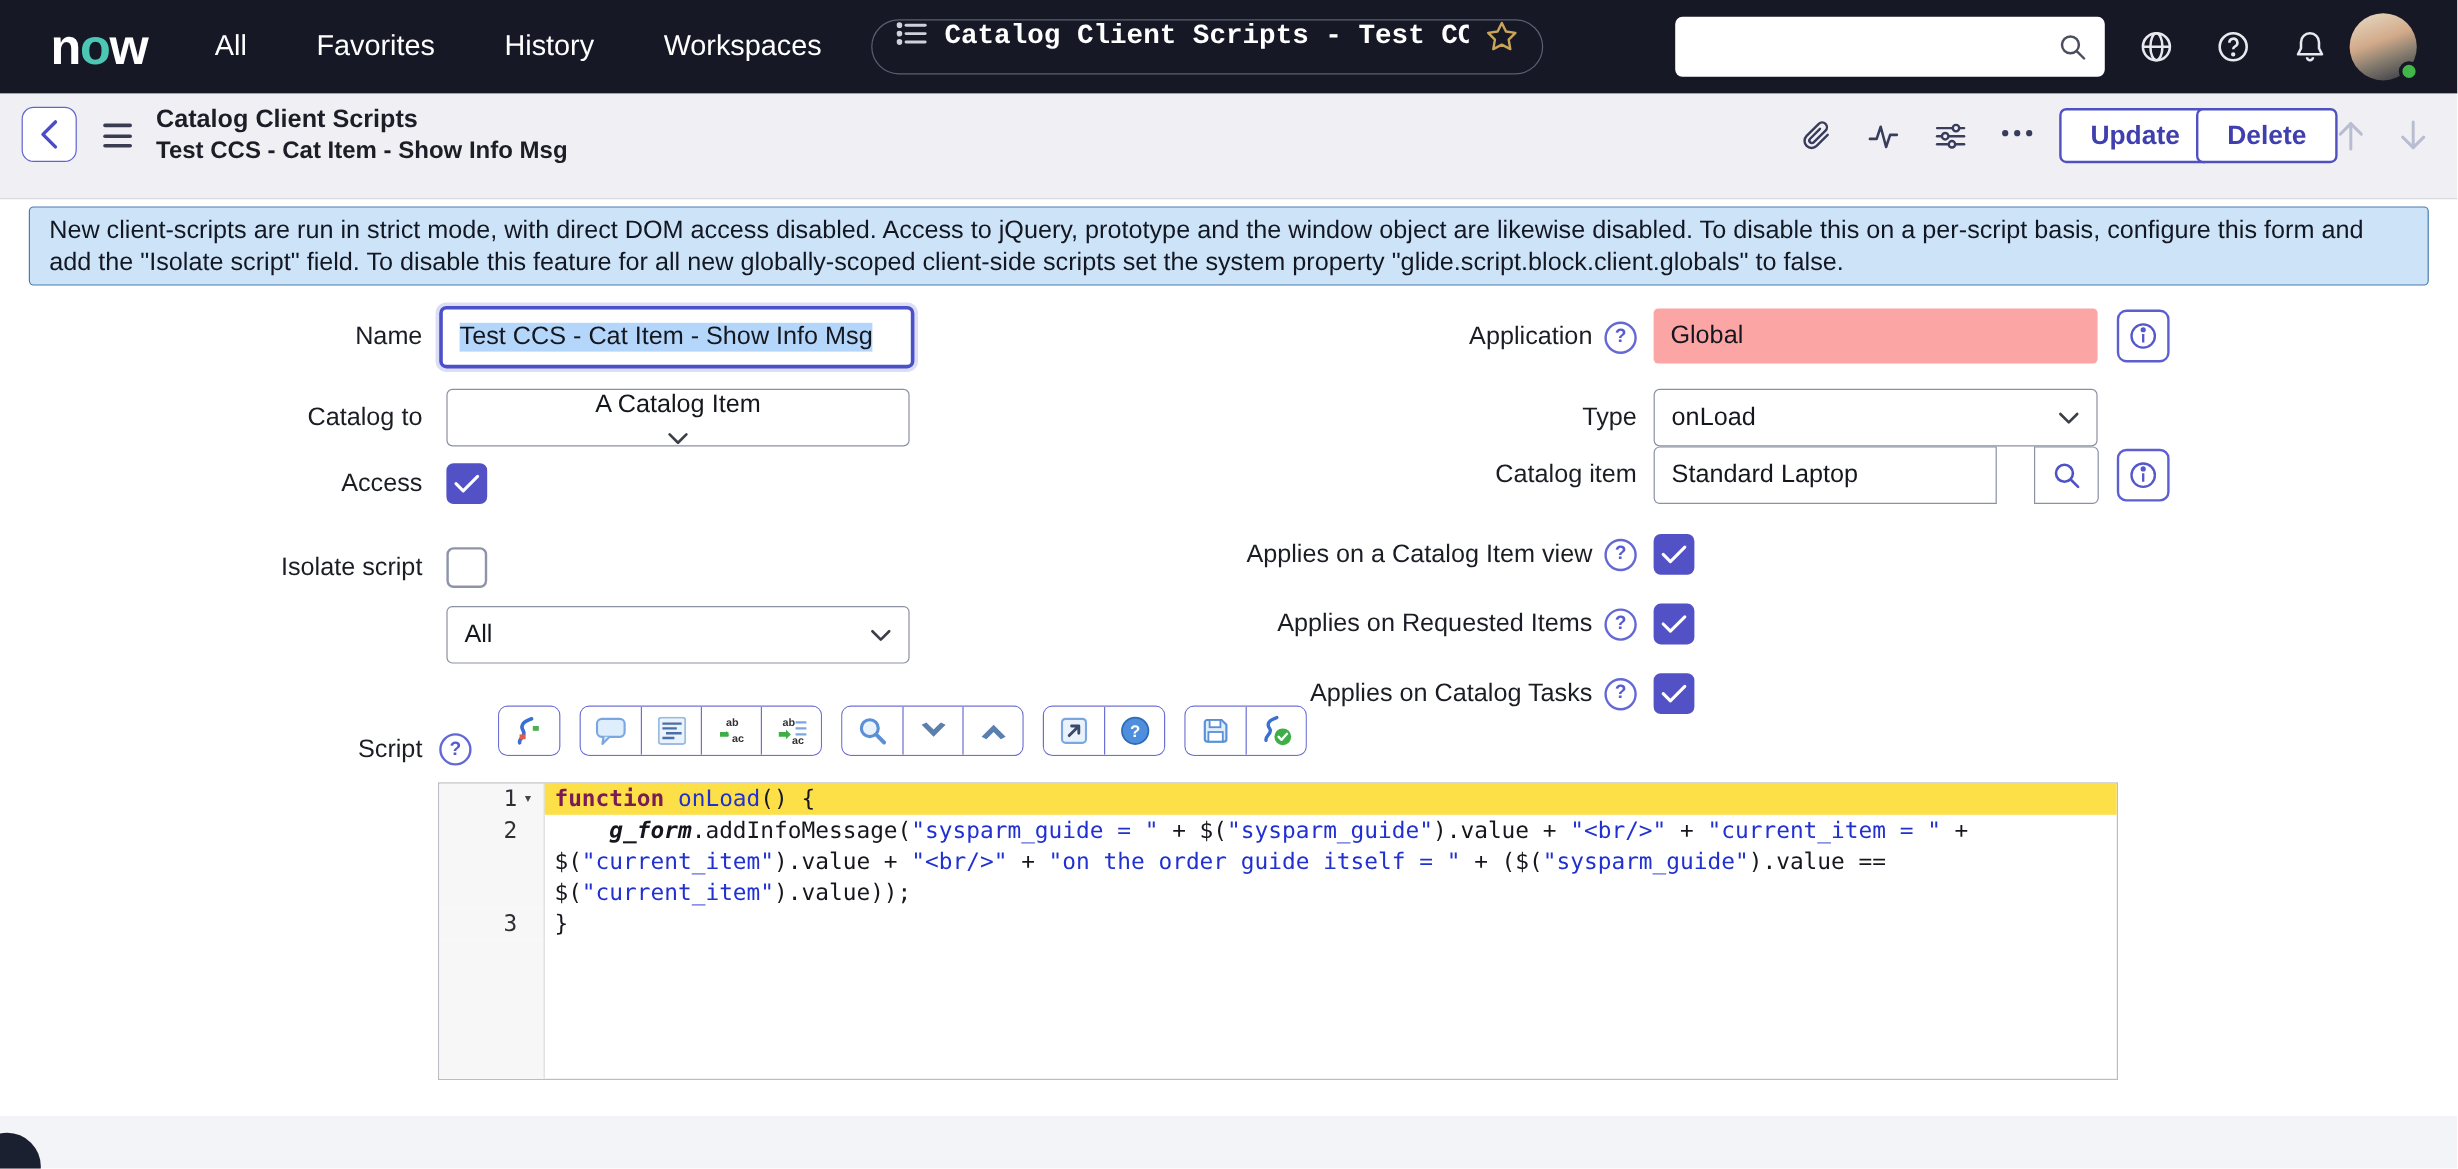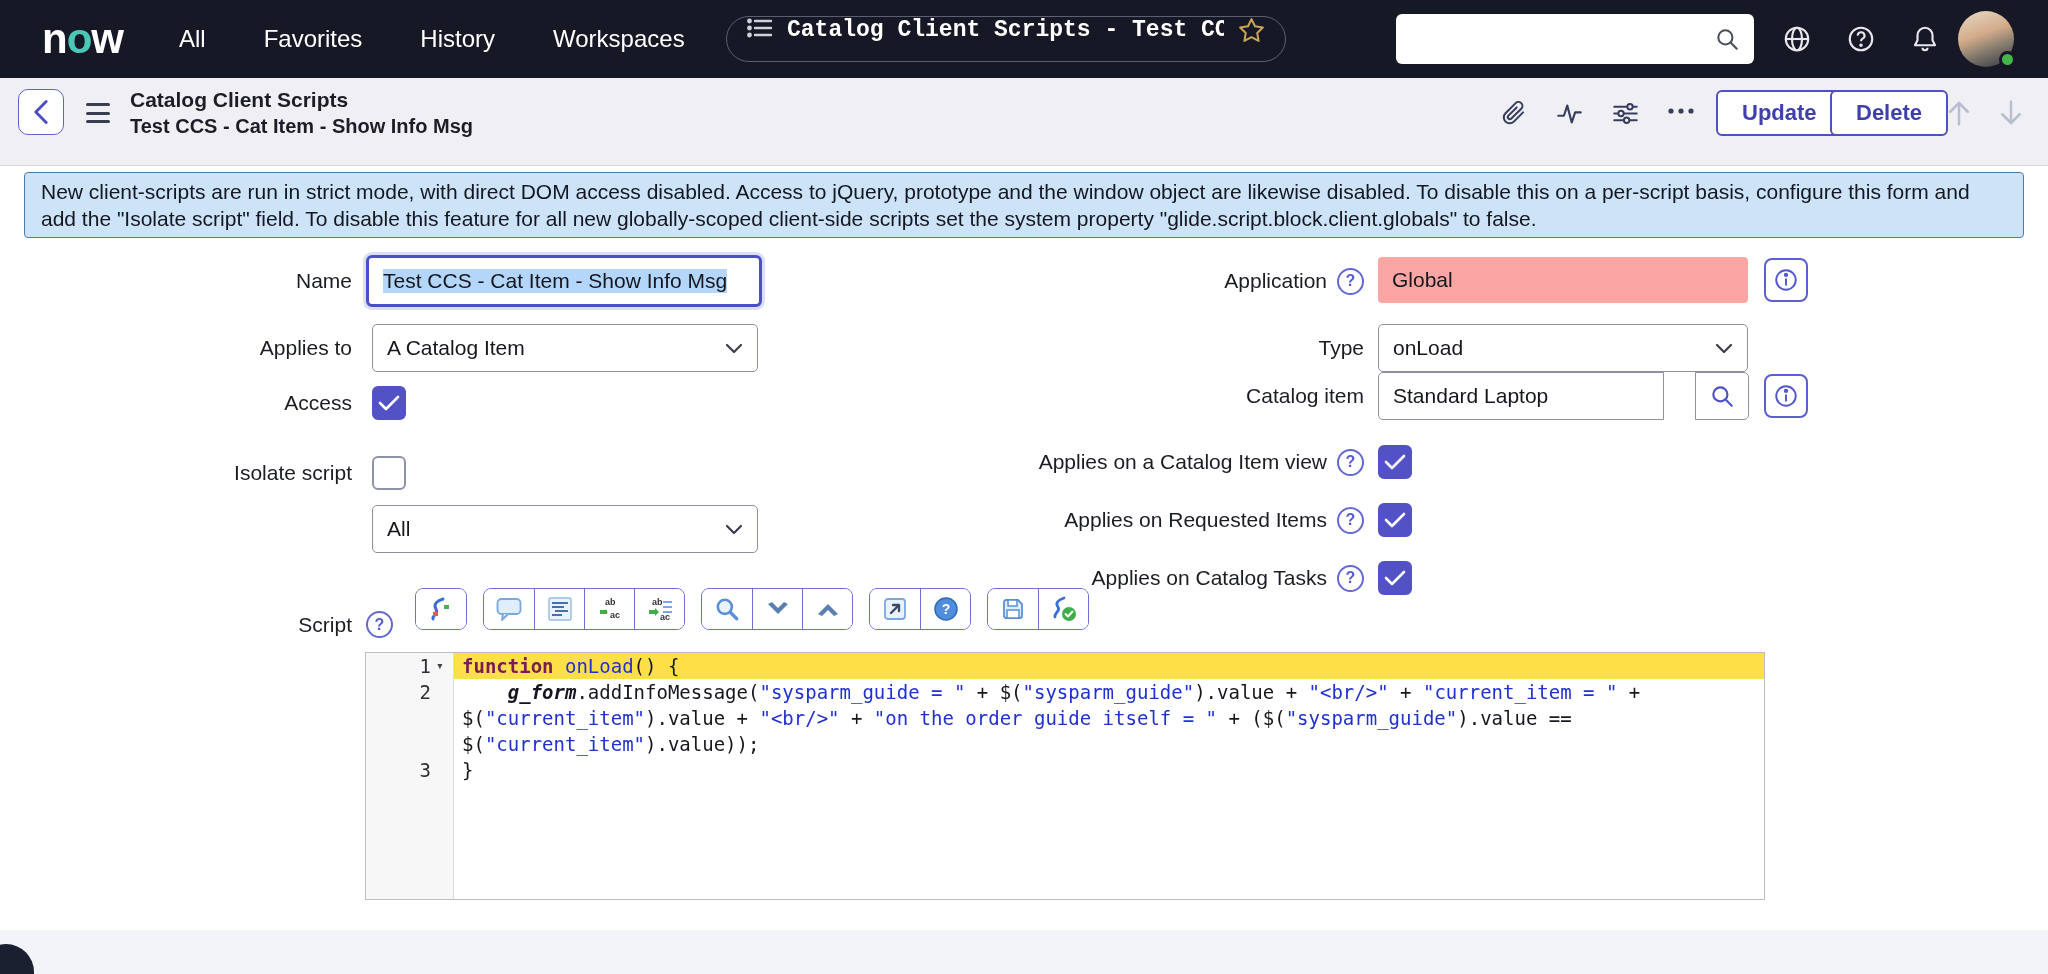--- a/index.html
+++ b/index.html
@@ -211,23 +211,23 @@
   </div>
 
   <div class="flabel flabel-l" style="top:267px;">
       <span>Name</span>
     </div>
   <div class="ctrl name-input" style="left:366px; top:255px; width:396px; height:52px;">
     <span class="sel">Test CCS - Cat Item - Show Info Msg</span>
   </div>
 
   <div class="flabel flabel-l" style="top:334px;">
-      <span>Applies to</span>
-    </div>
-  <div class="ctrl sel-ctrl" style="left:372px; top:324px; width:386px; height:48px;">
+      <span>Catalog to</span>
+    </div>
+  <div class="ctrl sel-ctrl" style="left:372px; top:324px; width:386px; height:48px;flex-direction:column;">
     <span>A Catalog Item</span>
     <span>
         <svg width="18" height="12" viewBox="0 0 18 12" fill="none" stroke="#3c3f4a" stroke-width="2.2" stroke-linecap="round" stroke-linejoin="round">
           <polyline points="2,3 9,10 16,3"></polyline>
         </svg>
       </span>
   </div>
 
   <div class="flabel flabel-l" style="top:389px;">
       <span>Access</span>

